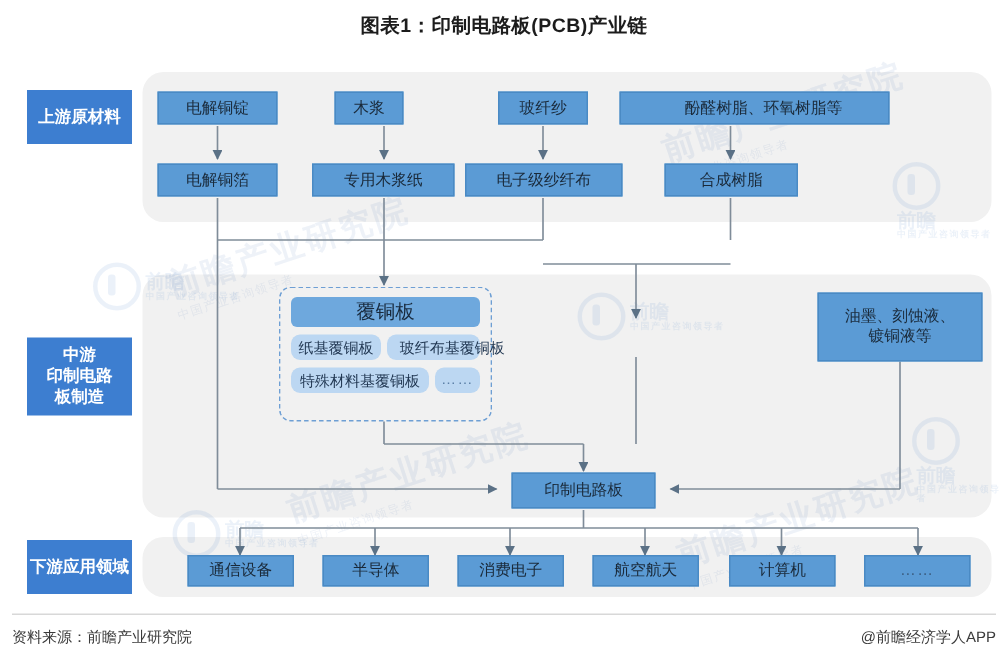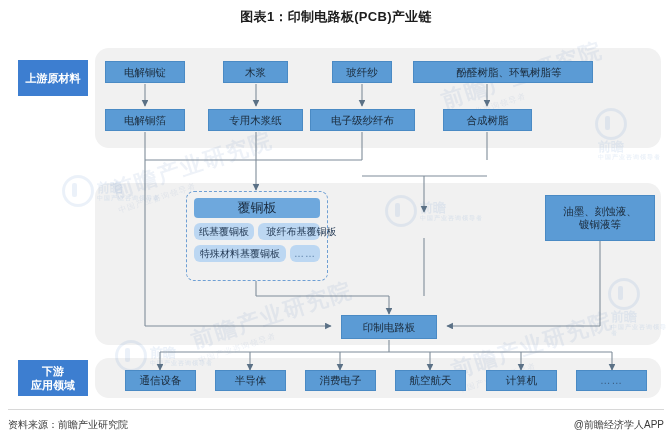--- a/index.html
+++ b/index.html
@@ -279,28 +279,33 @@
       <path d="M521,352 L521,370" marker-end="url(#ah)"></path>
       <path d="M612,352 L612,370" marker-end="url(#ah)"></path>
     </g>
   </svg>
 
   <div class="stage-label" style="left:18px; top:60px; width:70px; height:36px; flex-direction:row;">
     <span>上游</span>
     <span>原材料</span>
   </div>
 
-
-  <div class="stage-label" style="left:18px; top:360px; width:70px; height:36px; flex-direction:column;">
+  <div class="stage-label" style="left:18px; top:225px; width:70px; height:52px; flex-direction:column;">
+    <span>中游</span>
+    <span>印制电路</span>
+    <span>板制造</span>
+  </div>
+
+  <div class="stage-label" style="left:18px; top:360px; width:70px; height:36px; flex-direction:row;">
     <span>下游</span>
     <span>应用领域</span>
   </div>
 
   <div class="node" style="left:105px; top:61px; width:80px; height:22px;">电解铜锭</div>
-  <div class="node" style="left:223px; top:61px; width:65px; height:22px;">木浆</div>
+  <div class="node" style="left:223px; top:61px; width:46px; height:22px;">木浆</div>
   <div class="node" style="left:332px; top:61px; width:60px; height:22px;text-align:right;">玻纤纱</div>
   <div class="node" style="left:413px; top:61px; width:180px; height:22px;padding-left:12px;">酚醛树脂、环氧树脂等</div>
 
   <div class="node" style="left:105px; top:109px; width:80px; height:22px;">电解铜箔</div>
   <div class="node" style="left:208px; top:109px; width:95px; height:22px;">专用木浆纸</div>
   <div class="node" style="left:310px; top:109px; width:105px; height:22px;">电子级纱纤布</div>
   <div class="node" style="left:443px; top:109px; width:89px; height:22px;">合成树脂</div>
 
   <div class="dash-group" style="left:186px; top:191px; width:142px; height:90px;"></div>
 

